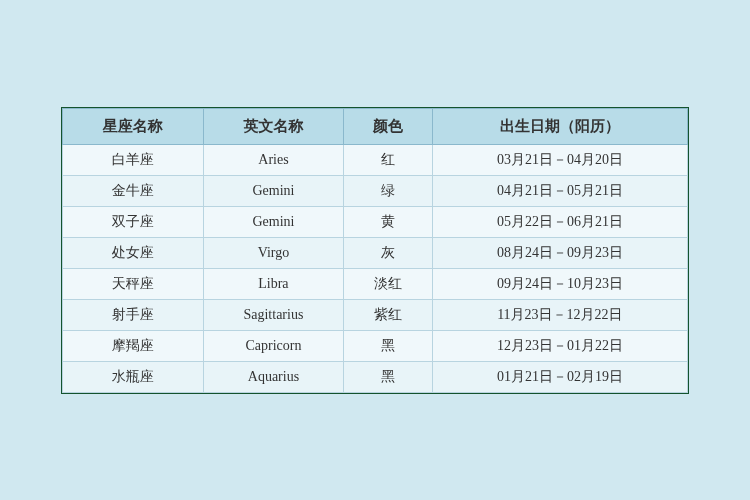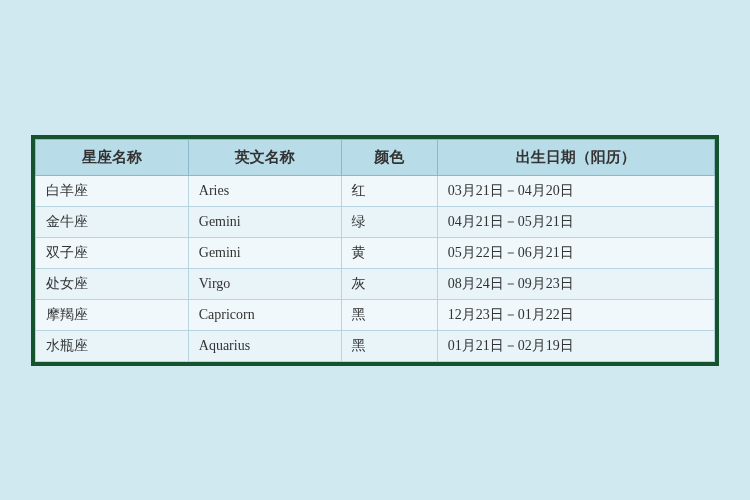--- a/index.html
+++ b/index.html
@@ -13,22 +13,22 @@
       height: 500px;
       background-color: #d0e8f0;
       display: flex;
       align-items: center;
       justify-content: center;
       font-family: "SimSun", "宋体", serif;
     }
 
     .table-container {
       background-color: #e8f4f8;
-      border: 4px solid #14532d;
-      width: 688px;
+      border: 1px solid #14532d;
+      width: 628px;
     }
 
     table {
       width: 100%;
       border-collapse: collapse;
     }
 
     th {
       background-color: #b8dce8;
       color: #333;
@@ -38,21 +38,21 @@
       border: 1px solid #8ab8cc;
       text-align: center;
     }
 
     td {
       background-color: #f0f8fb;
       color: #333;
       font-size: 14px;
       padding: 6px 10px;
       border: 1px solid #b8d4e0;
-      text-align: left;
+      text-align: center;
     }
 
     tr:nth-child(even) td {
       background-color: #e8f4f8;
     }
   </style>
 </head>
 <body>
 
 <div class="table-container">
@@ -84,20 +84,32 @@
           <td>黄</td>
           <td>05月22日－06月21日</td>
         </tr>
         <tr>
           <td>处女座</td>
           <td>Virgo</td>
           <td>灰</td>
           <td>08月24日－09月23日</td>
         </tr>
         <tr>
+          <td>天秤座</td>
+          <td>Libra</td>
+          <td>淡红</td>
+          <td>09月24日－10月23日</td>
+        </tr>
+        <tr>
+          <td>射手座</td>
+          <td>Sagittarius</td>
+          <td>紫红</td>
+          <td>11月23日－12月22日</td>
+        </tr>
+        <tr>
           <td>摩羯座</td>
           <td>Capricorn</td>
           <td>黑</td>
           <td>12月23日－01月22日</td>
         </tr>
         <tr>
           <td>水瓶座</td>
           <td>Aquarius</td>
           <td>黑</td>
           <td>01月21日－02月19日</td>

